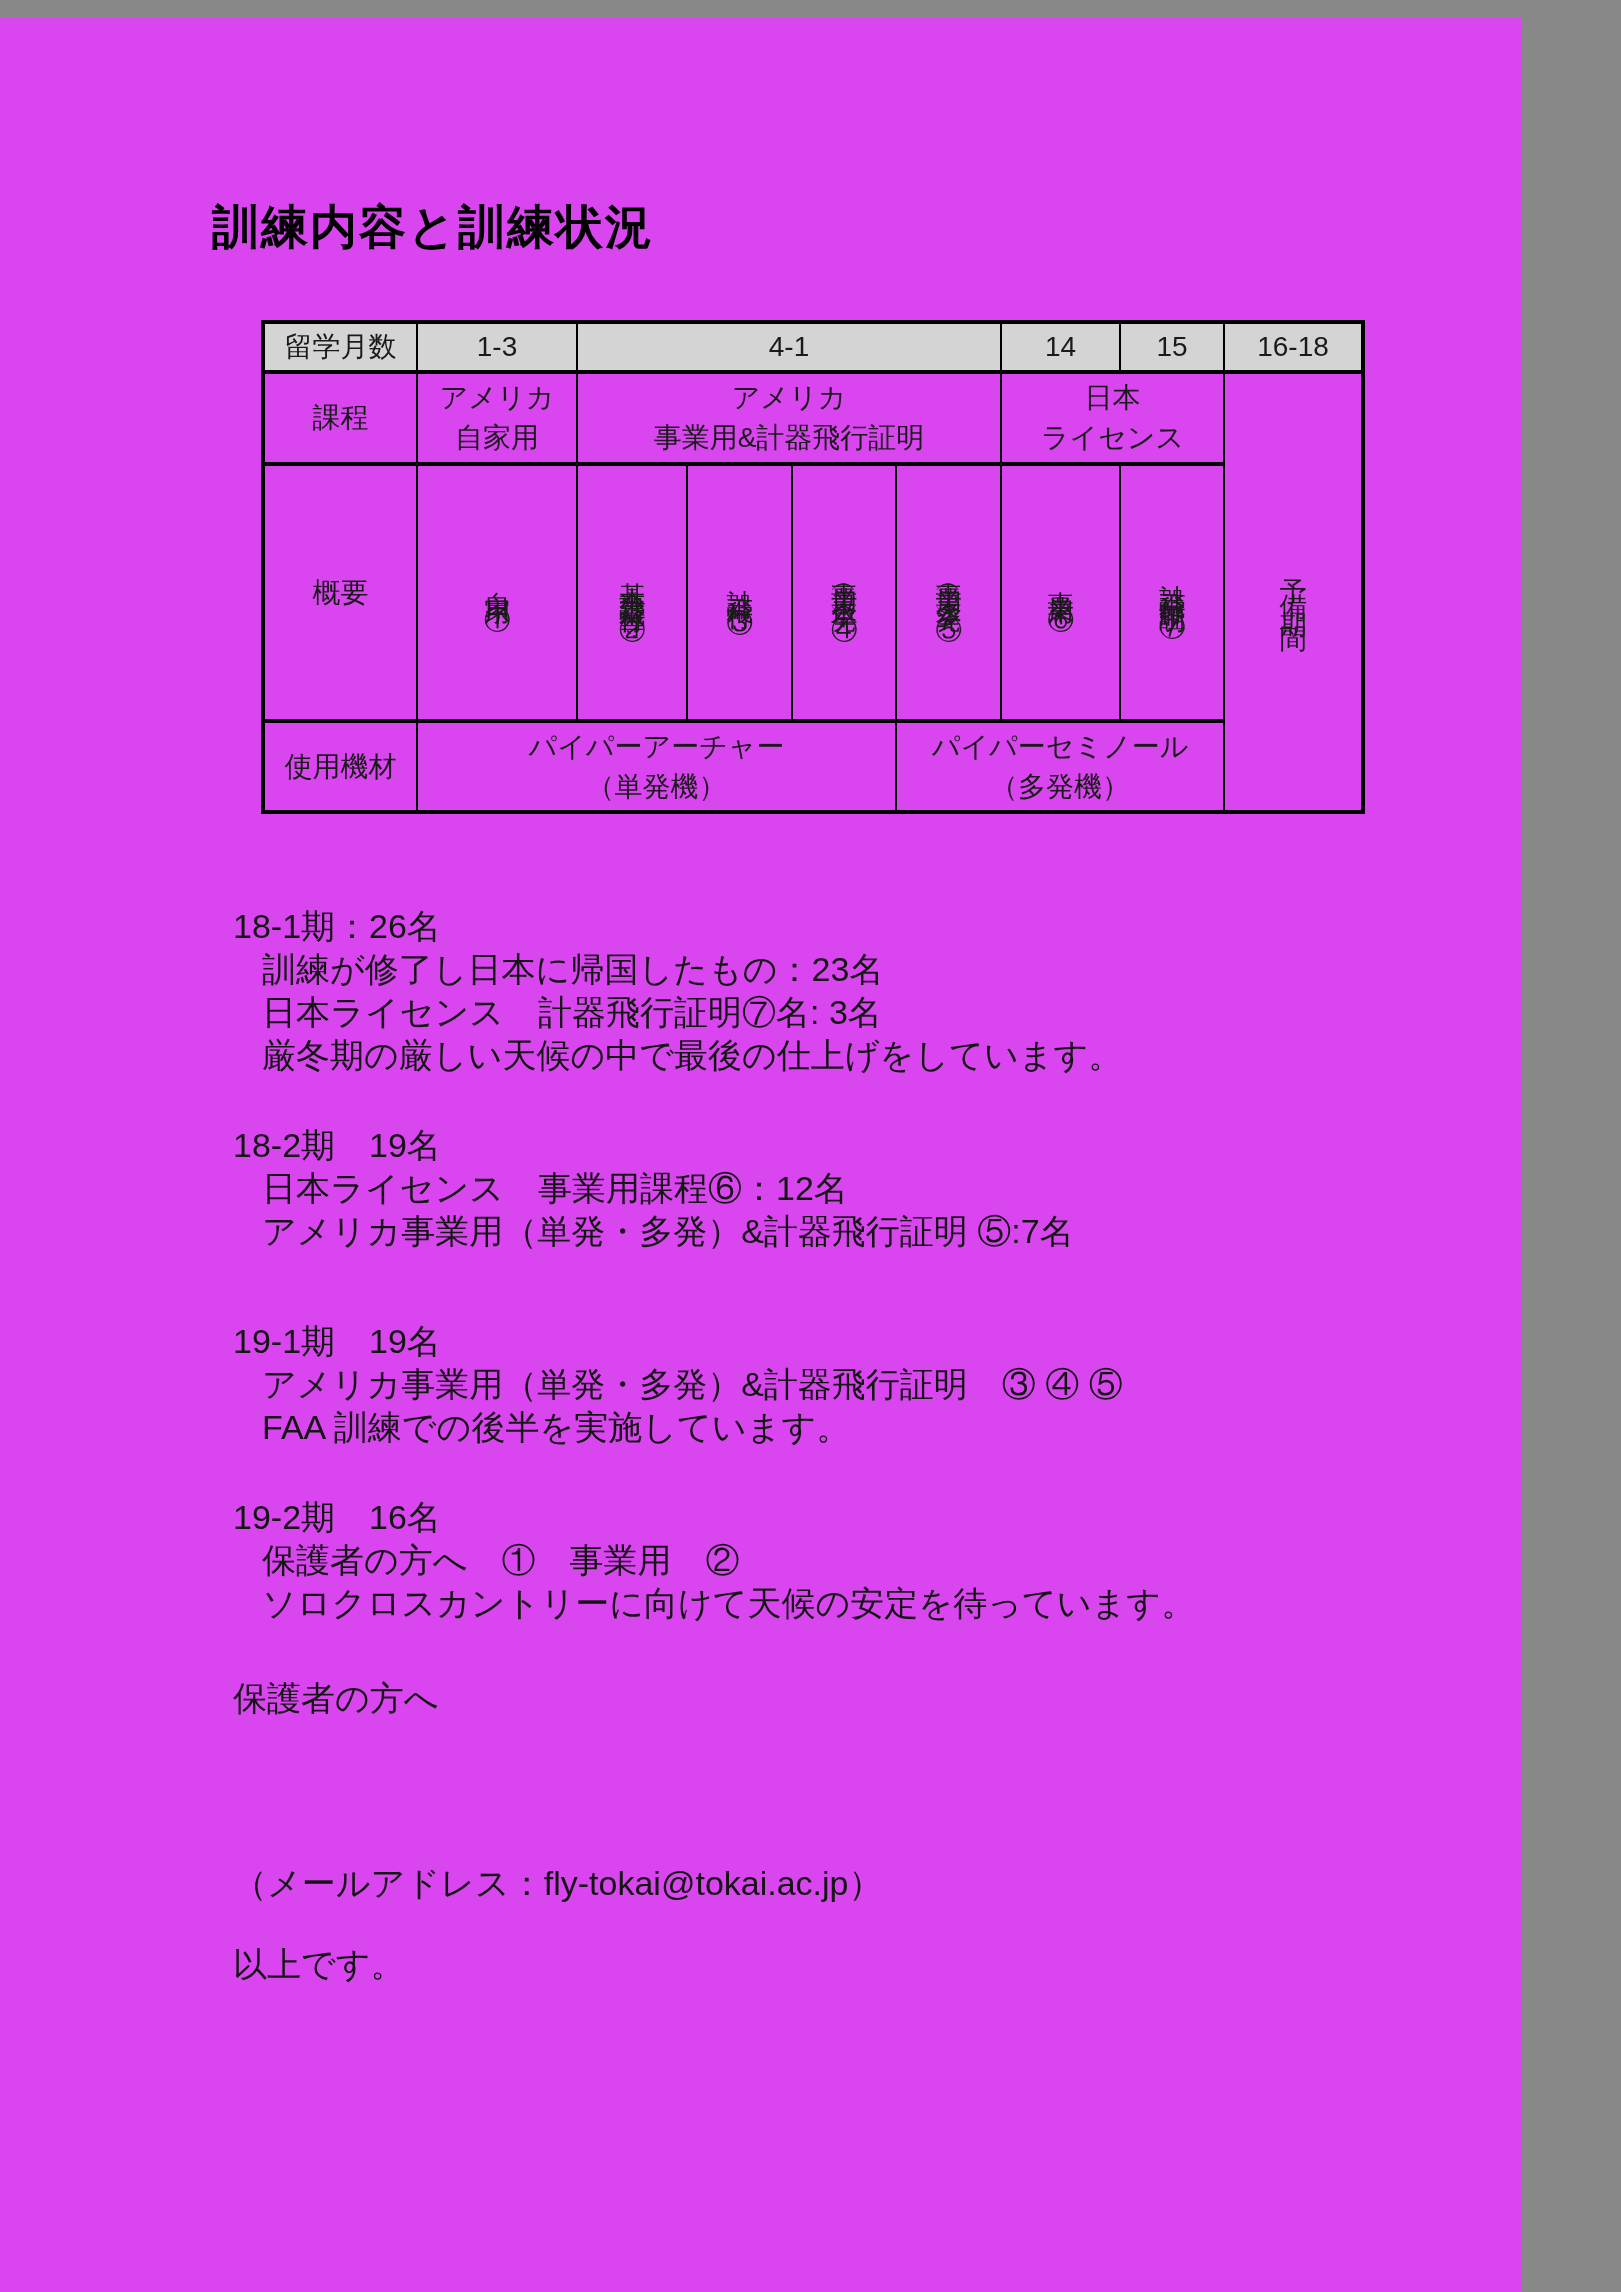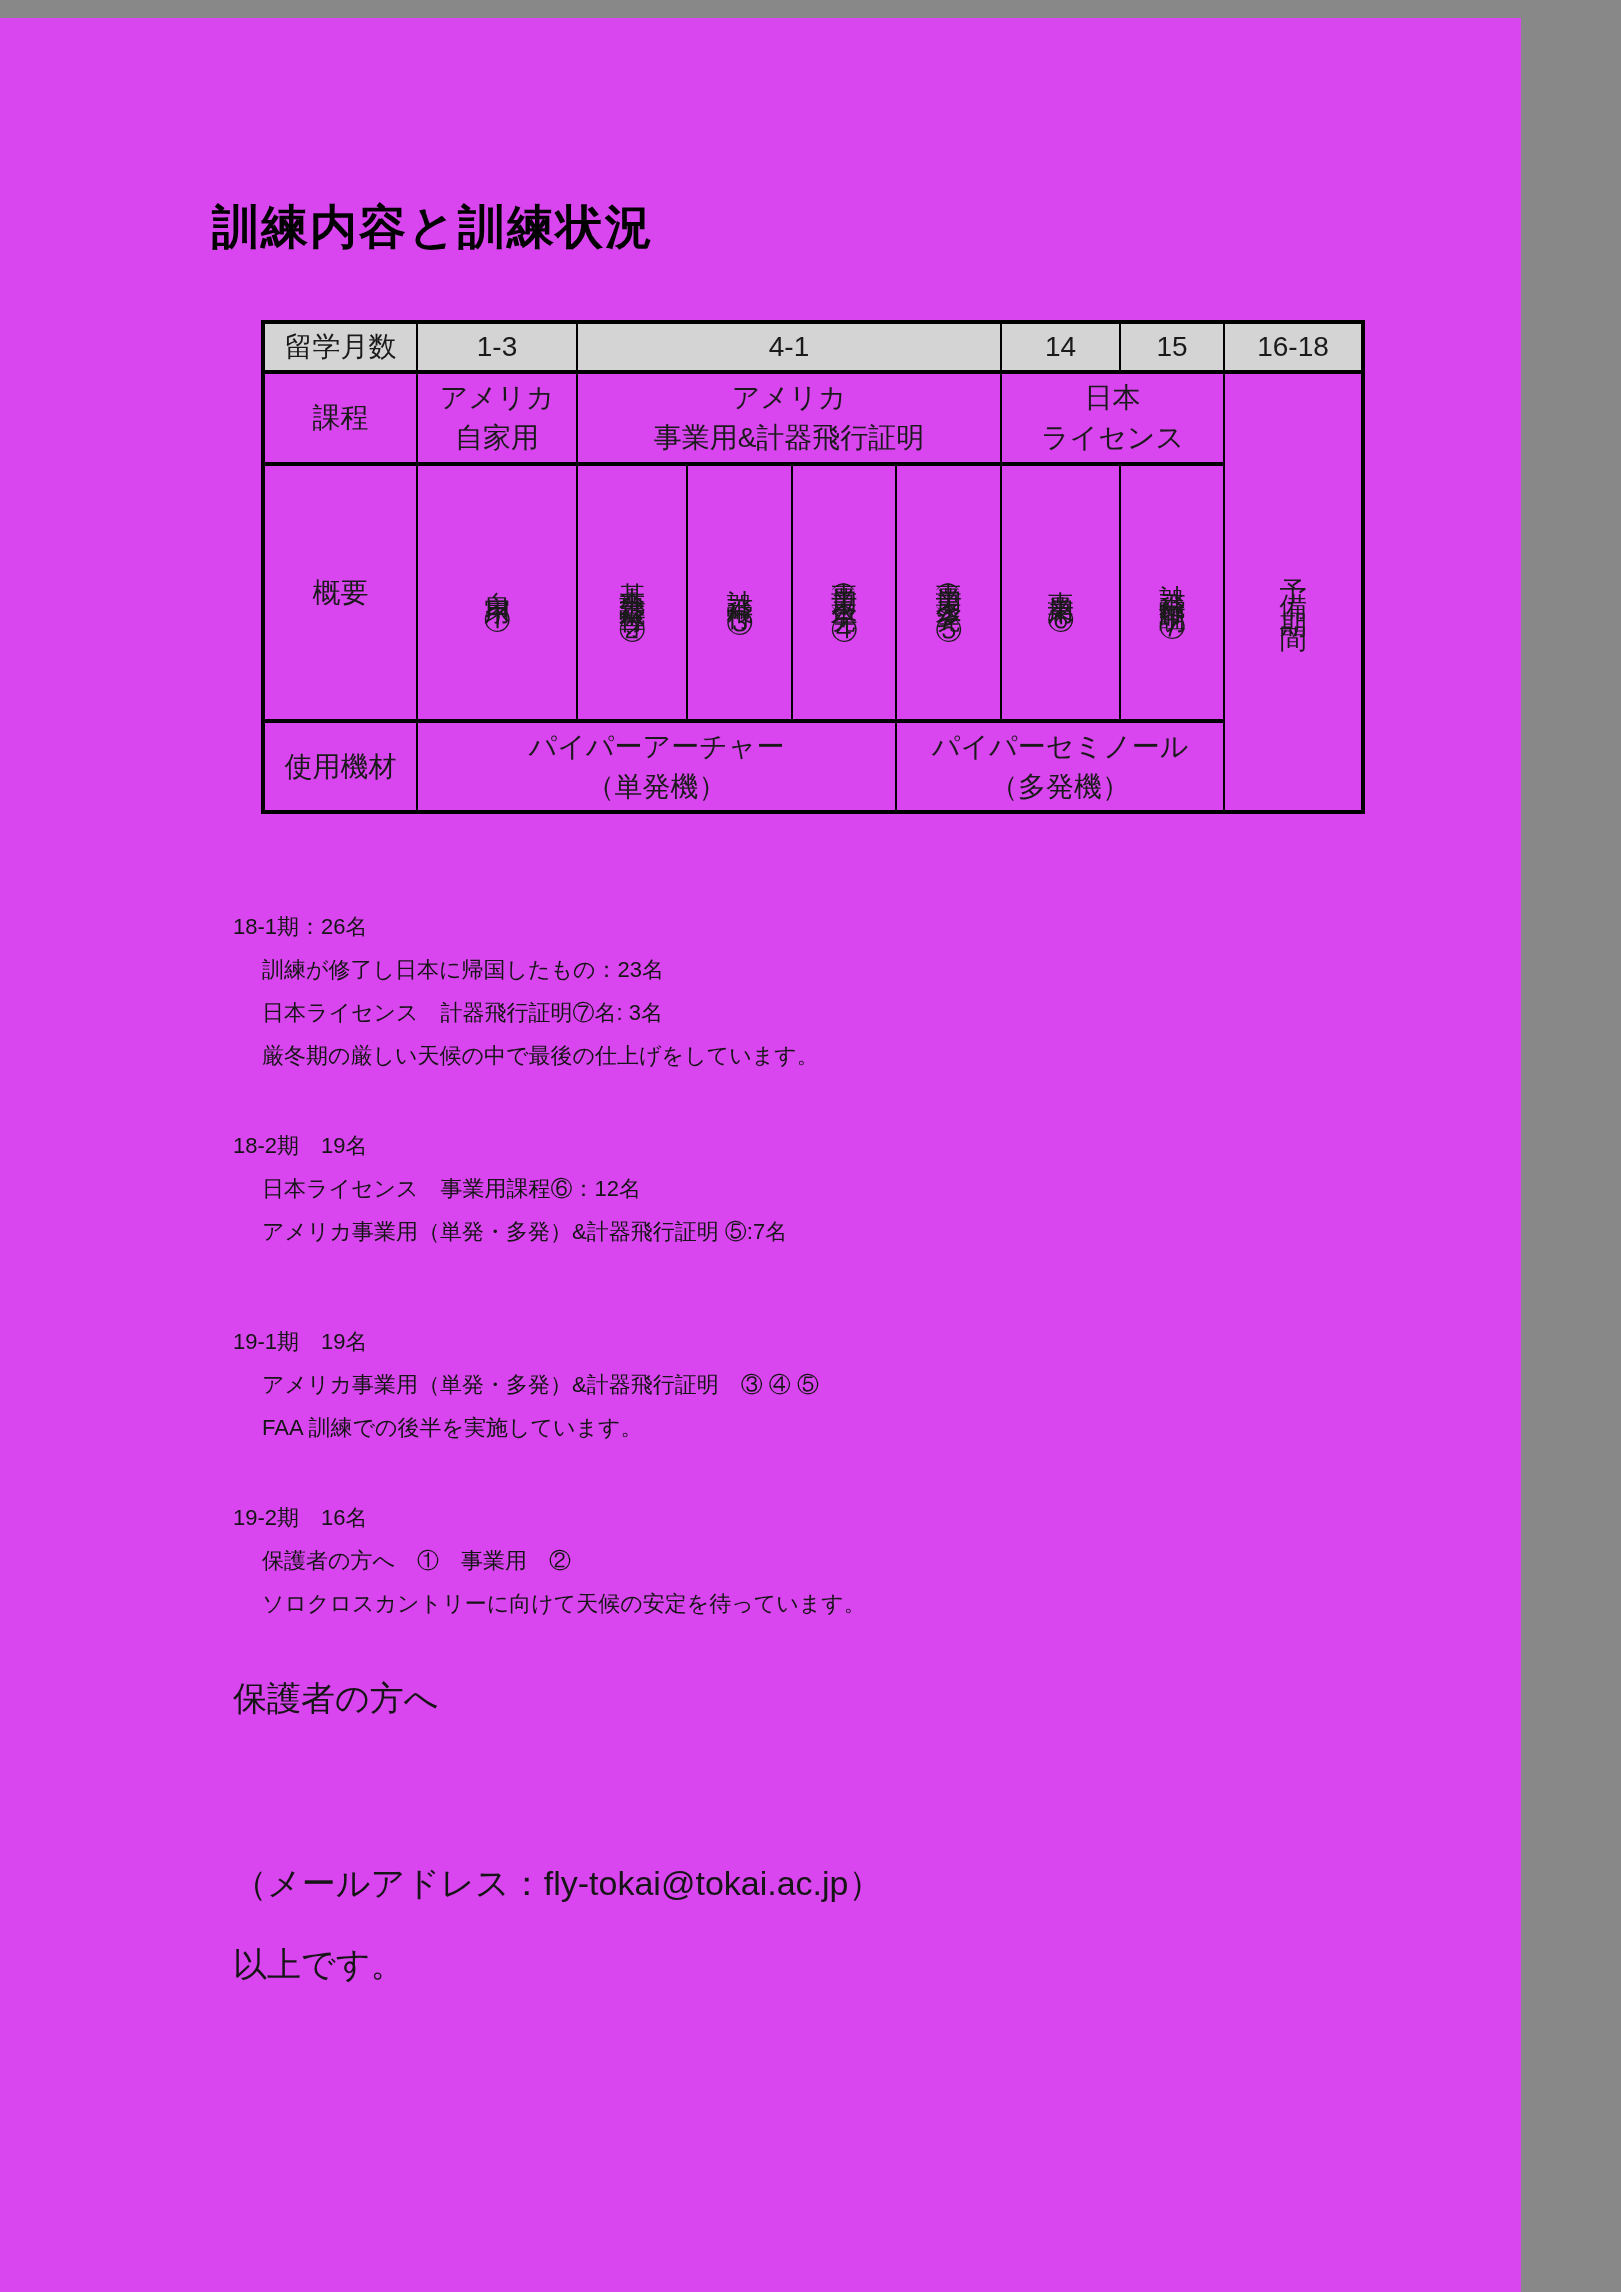--- a/index.html
+++ b/index.html
@@ -55,21 +55,21 @@
   }
   .vtext-reserve{
     display:inline-block;
     writing-mode:vertical-rl;
     text-orientation:mixed;
     font-size:27.4px;
     letter-spacing:15.7px;
     line-height:1.1;
   }
   
-  .section{left:233px;font-size:22px;line-height:43px;color:#151515;}
+  .section{left:233px;font-size:34px;line-height:43px;color:#151515;}
   .sec-line{padding-left:29px;}
   .footer-line{left:233px;font-size:34px;color:#151515;}
   .para{left:233px;font-size:34px;line-height:51px;color:#151515;}
 </style>
 </head>
 <body>
 
 <div class="page">
 
   <div class="abs title">訓練内容と訓練状況</div>

